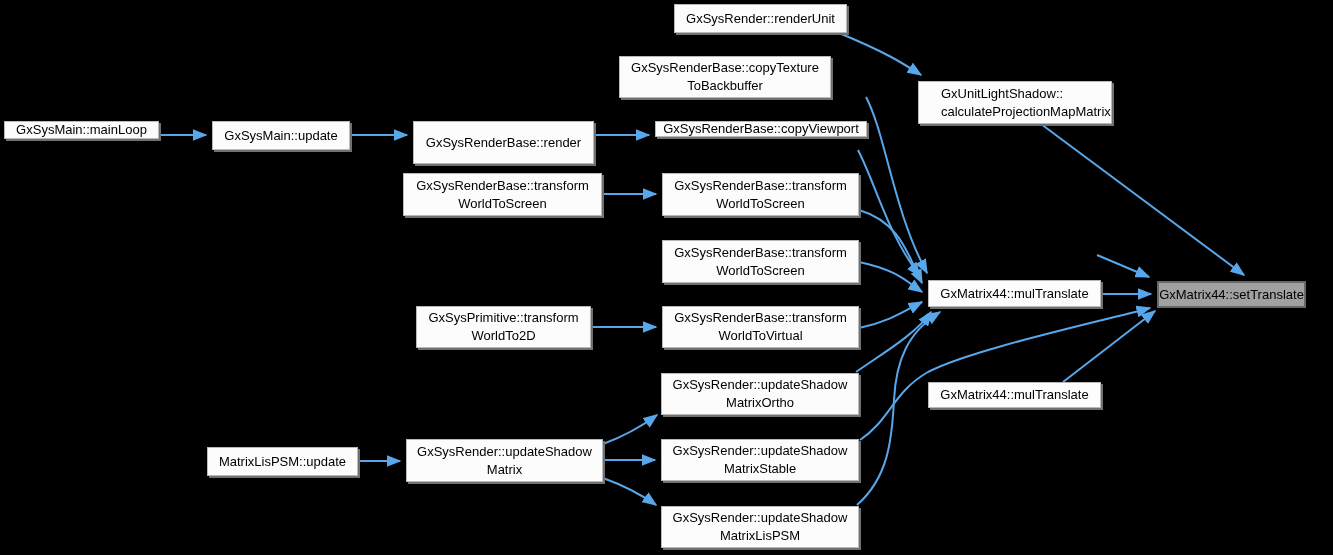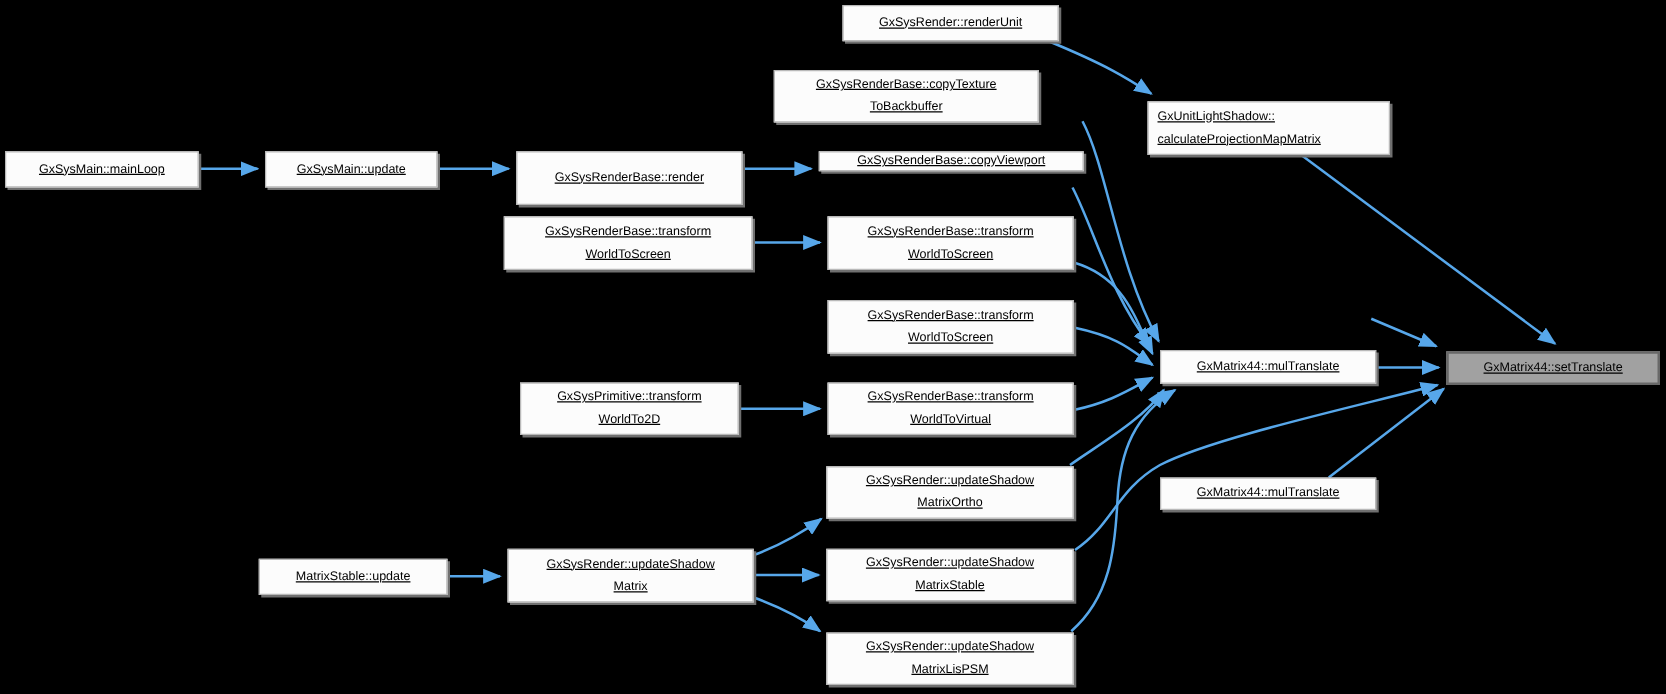--- a/index.html
+++ b/index.html
@@ -18,25 +18,25 @@
   }
   svg.edges{position:absolute; left:0; top:0; z-index:0;}
   svg.edges path.edge{stroke:var(--arrow); stroke-width:2; fill:none;}
   .node{
     position:absolute; z-index:1; box-sizing:border-box;
     background:var(--node_fill);
     border:1px solid var(--node_border);
     box-shadow:2px 2px 0 var(--shadow);
     display:flex; align-items:center; justify-content:center;
     text-align:center; color:var(--text);
-    font-size:10px; line-height:18px;
-    white-space:pre-line; cursor:pointer;text-decoration:underline;
+    font-size:13px; line-height:18px;
+    white-space:pre-line; cursor:pointer;
   }
   .node .lbl{display:block; width:100%;}
-  .node.align-left{justify-content:flex-start; text-align:left; padding-left:7px;}
+  .node.align-left{justify-content:flex-start; text-align:left; padding-left:22px;}
   .node.highlight{
     background:var(--highlight_fill);
     border:2px solid var(--highlight_border);
     box-shadow:none; cursor:default;
   }
 </style>
 </head>
 <body>
 
 <div class="canvas">
@@ -75,21 +75,21 @@
     <span class="lbl">GxSysRender::renderUnit</span></div>
 
   <div class="node" style="left:619px;top:56px;width:212px;height:42px">
     <span class="lbl">GxSysRenderBase::copyTexture
 ToBackbuffer</span></div>
 
   <div class="node align-left" style="left:918px;top:81px;width:194px;height:43px">
     <span class="lbl">GxUnitLightShadow::
 calculateProjectionMapMatrix</span></div>
 
-  <div class="node" style="left:4px;top:121px;width:155px;height:29px">
+  <div class="node" style="left:4px;top:121px;width:155px;height:18px">
     <span class="lbl">GxSysMain::mainLoop</span></div>
 
   <div class="node" style="left:212px;top:121px;width:138px;height:29px">
     <span class="lbl">GxSysMain::update</span></div>
 
   <div class="node" style="left:413px;top:121px;width:181px;height:43px">
     <span class="lbl">GxSysRenderBase::render</span></div>
 
   <div class="node" style="left:655px;top:121px;width:212px;height:16px">
     <span class="lbl">GxSysRenderBase::copyViewport</span></div>
@@ -111,38 +111,38 @@
 WorldTo2D</span></div>
 
   <div class="node" style="left:662px;top:306px;width:197px;height:42px">
     <span class="lbl">GxSysRenderBase::transform
 WorldToVirtual</span></div>
 
 
   <div class="node" style="left:928px;top:280px;width:173px;height:27px">
     <span class="lbl">GxMatrix44::mulTranslate</span></div>
 
-  <div class="node highlight" style="left:1157px;top:281px;width:171px;height:27px">
+  <div class="node highlight" style="left:1157px;top:281px;width:149px;height:27px">
     <span class="lbl">GxMatrix44::setTranslate</span></div>
 
   <div class="node" style="left:928px;top:382px;width:173px;height:26px">
     <span class="lbl">GxMatrix44::mulTranslate</span></div>
 
   <div class="node" style="left:661px;top:373px;width:198px;height:42px">
     <span class="lbl">GxSysRender::updateShadow
 MatrixOrtho</span></div>
 
   <div class="node" style="left:661px;top:439px;width:198px;height:42px">
     <span class="lbl">GxSysRender::updateShadow
 MatrixStable</span></div>
 
   <div class="node" style="left:661px;top:506px;width:198px;height:42px">
     <span class="lbl">GxSysRender::updateShadow
 MatrixLisPSM</span></div>
 
   <div class="node" style="left:207px;top:447px;width:151px;height:29px">
-    <span class="lbl">MatrixStable::update</span></div>
+    <span class="lbl">MatrixLisPSM::update</span></div>
 
   <div class="node" style="left:406px;top:439px;width:197px;height:43px">
     <span class="lbl">GxSysRender::updateShadow
 Matrix</span></div>
 
 </div>
 
 </body></html>

